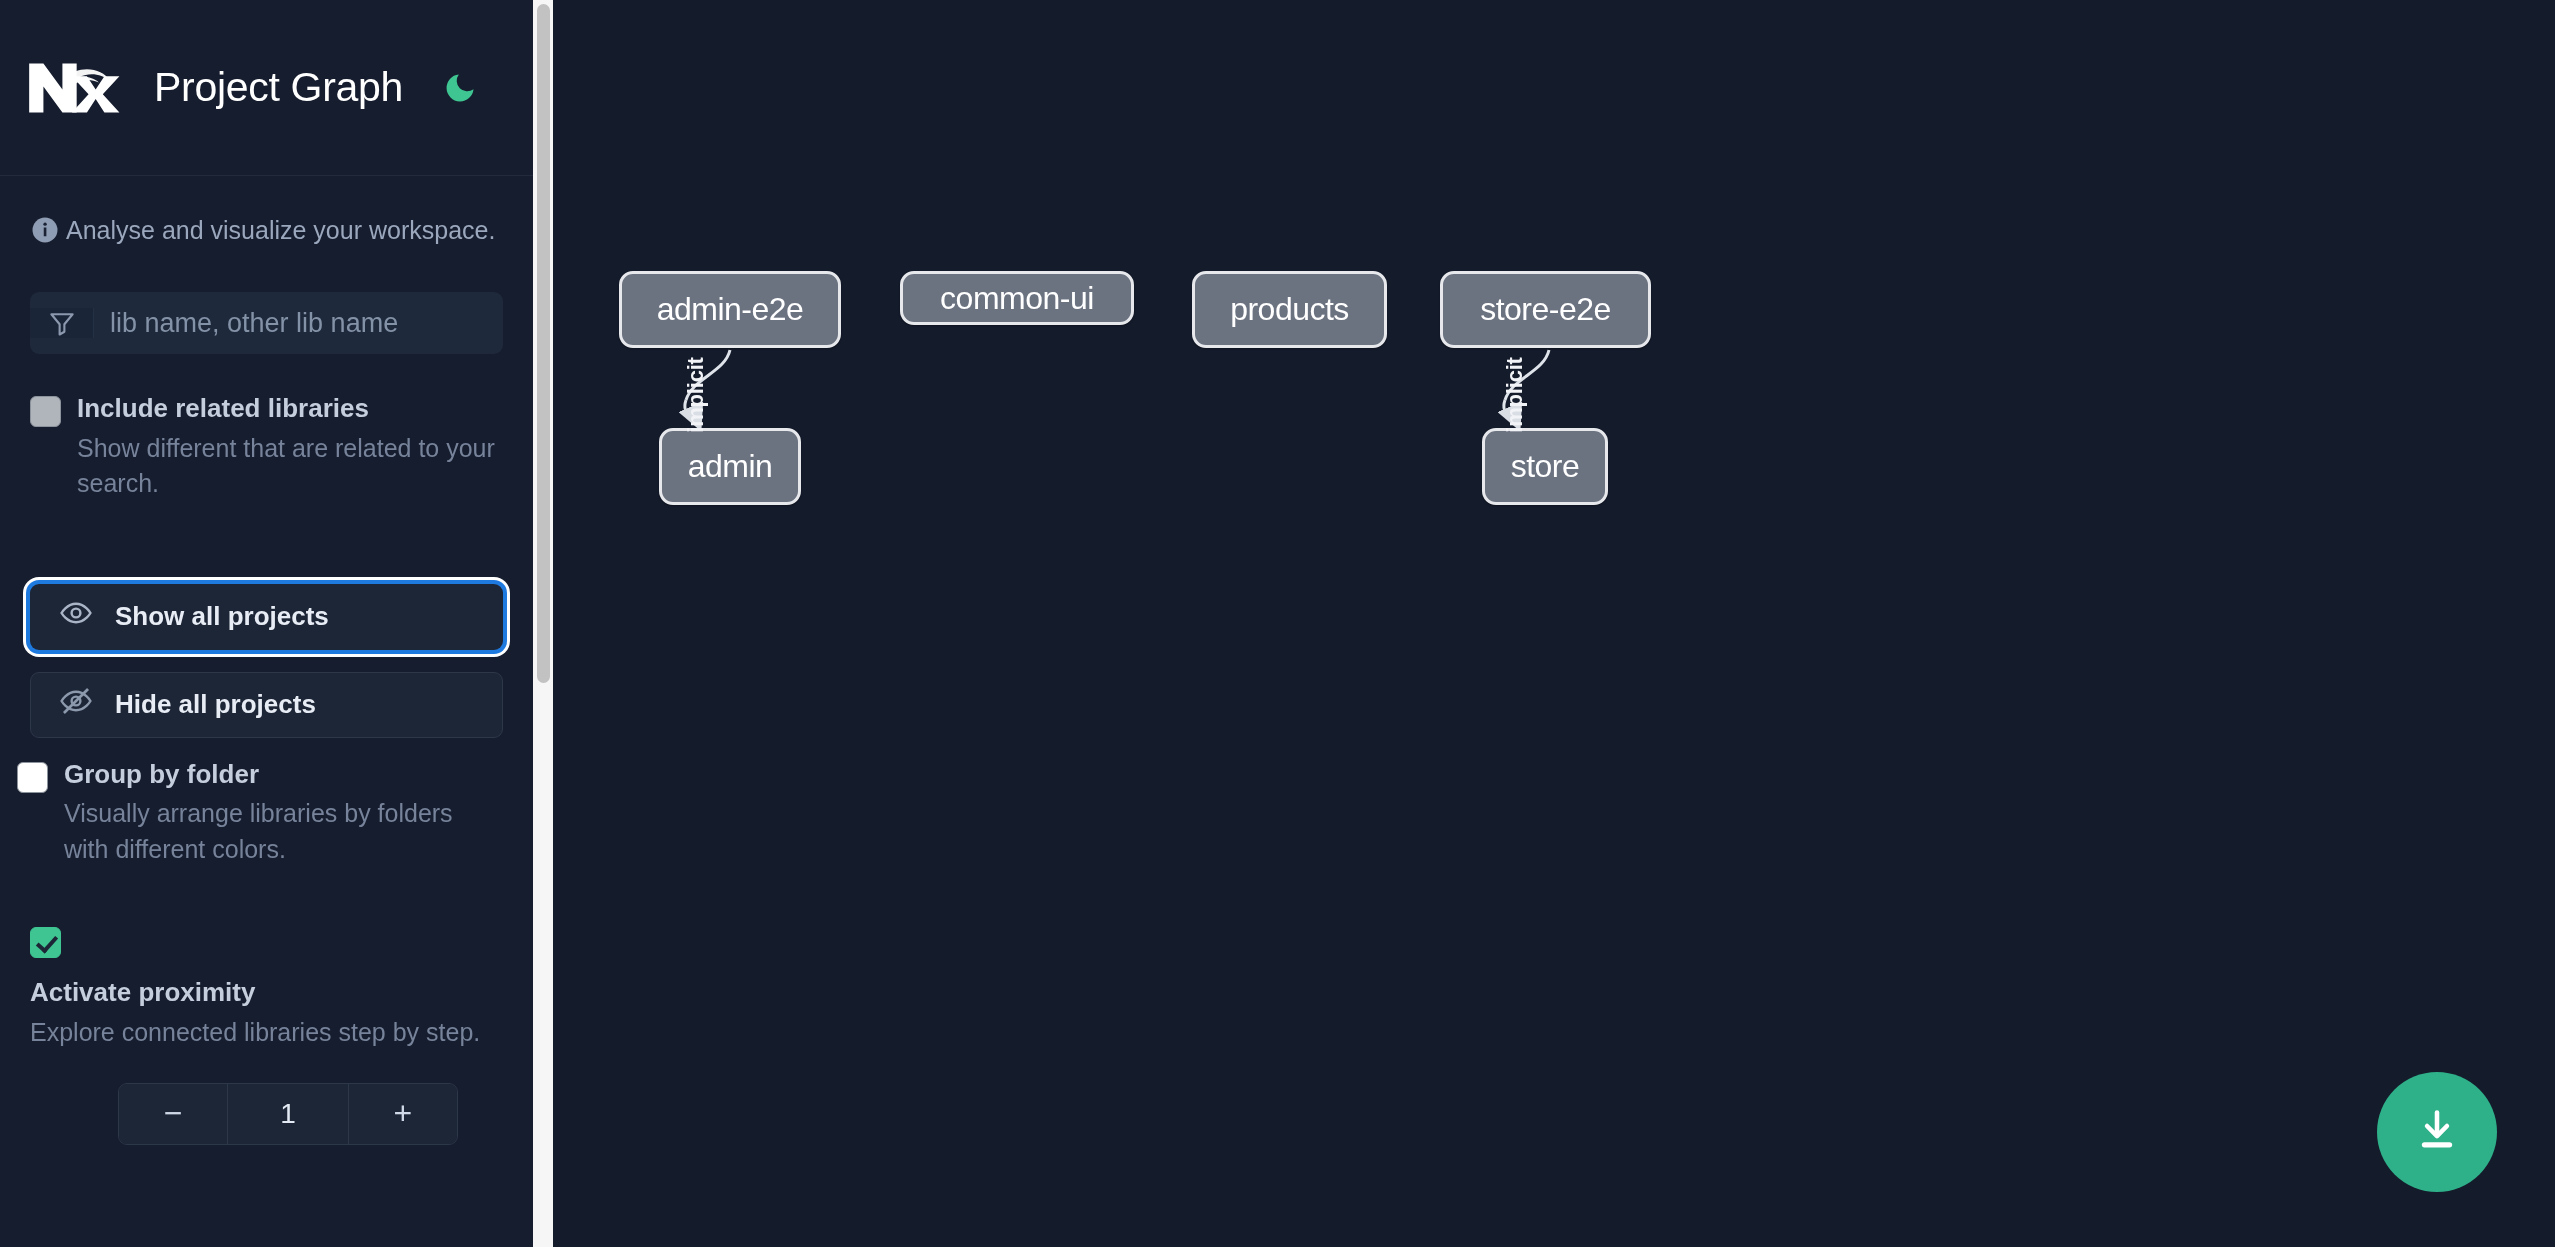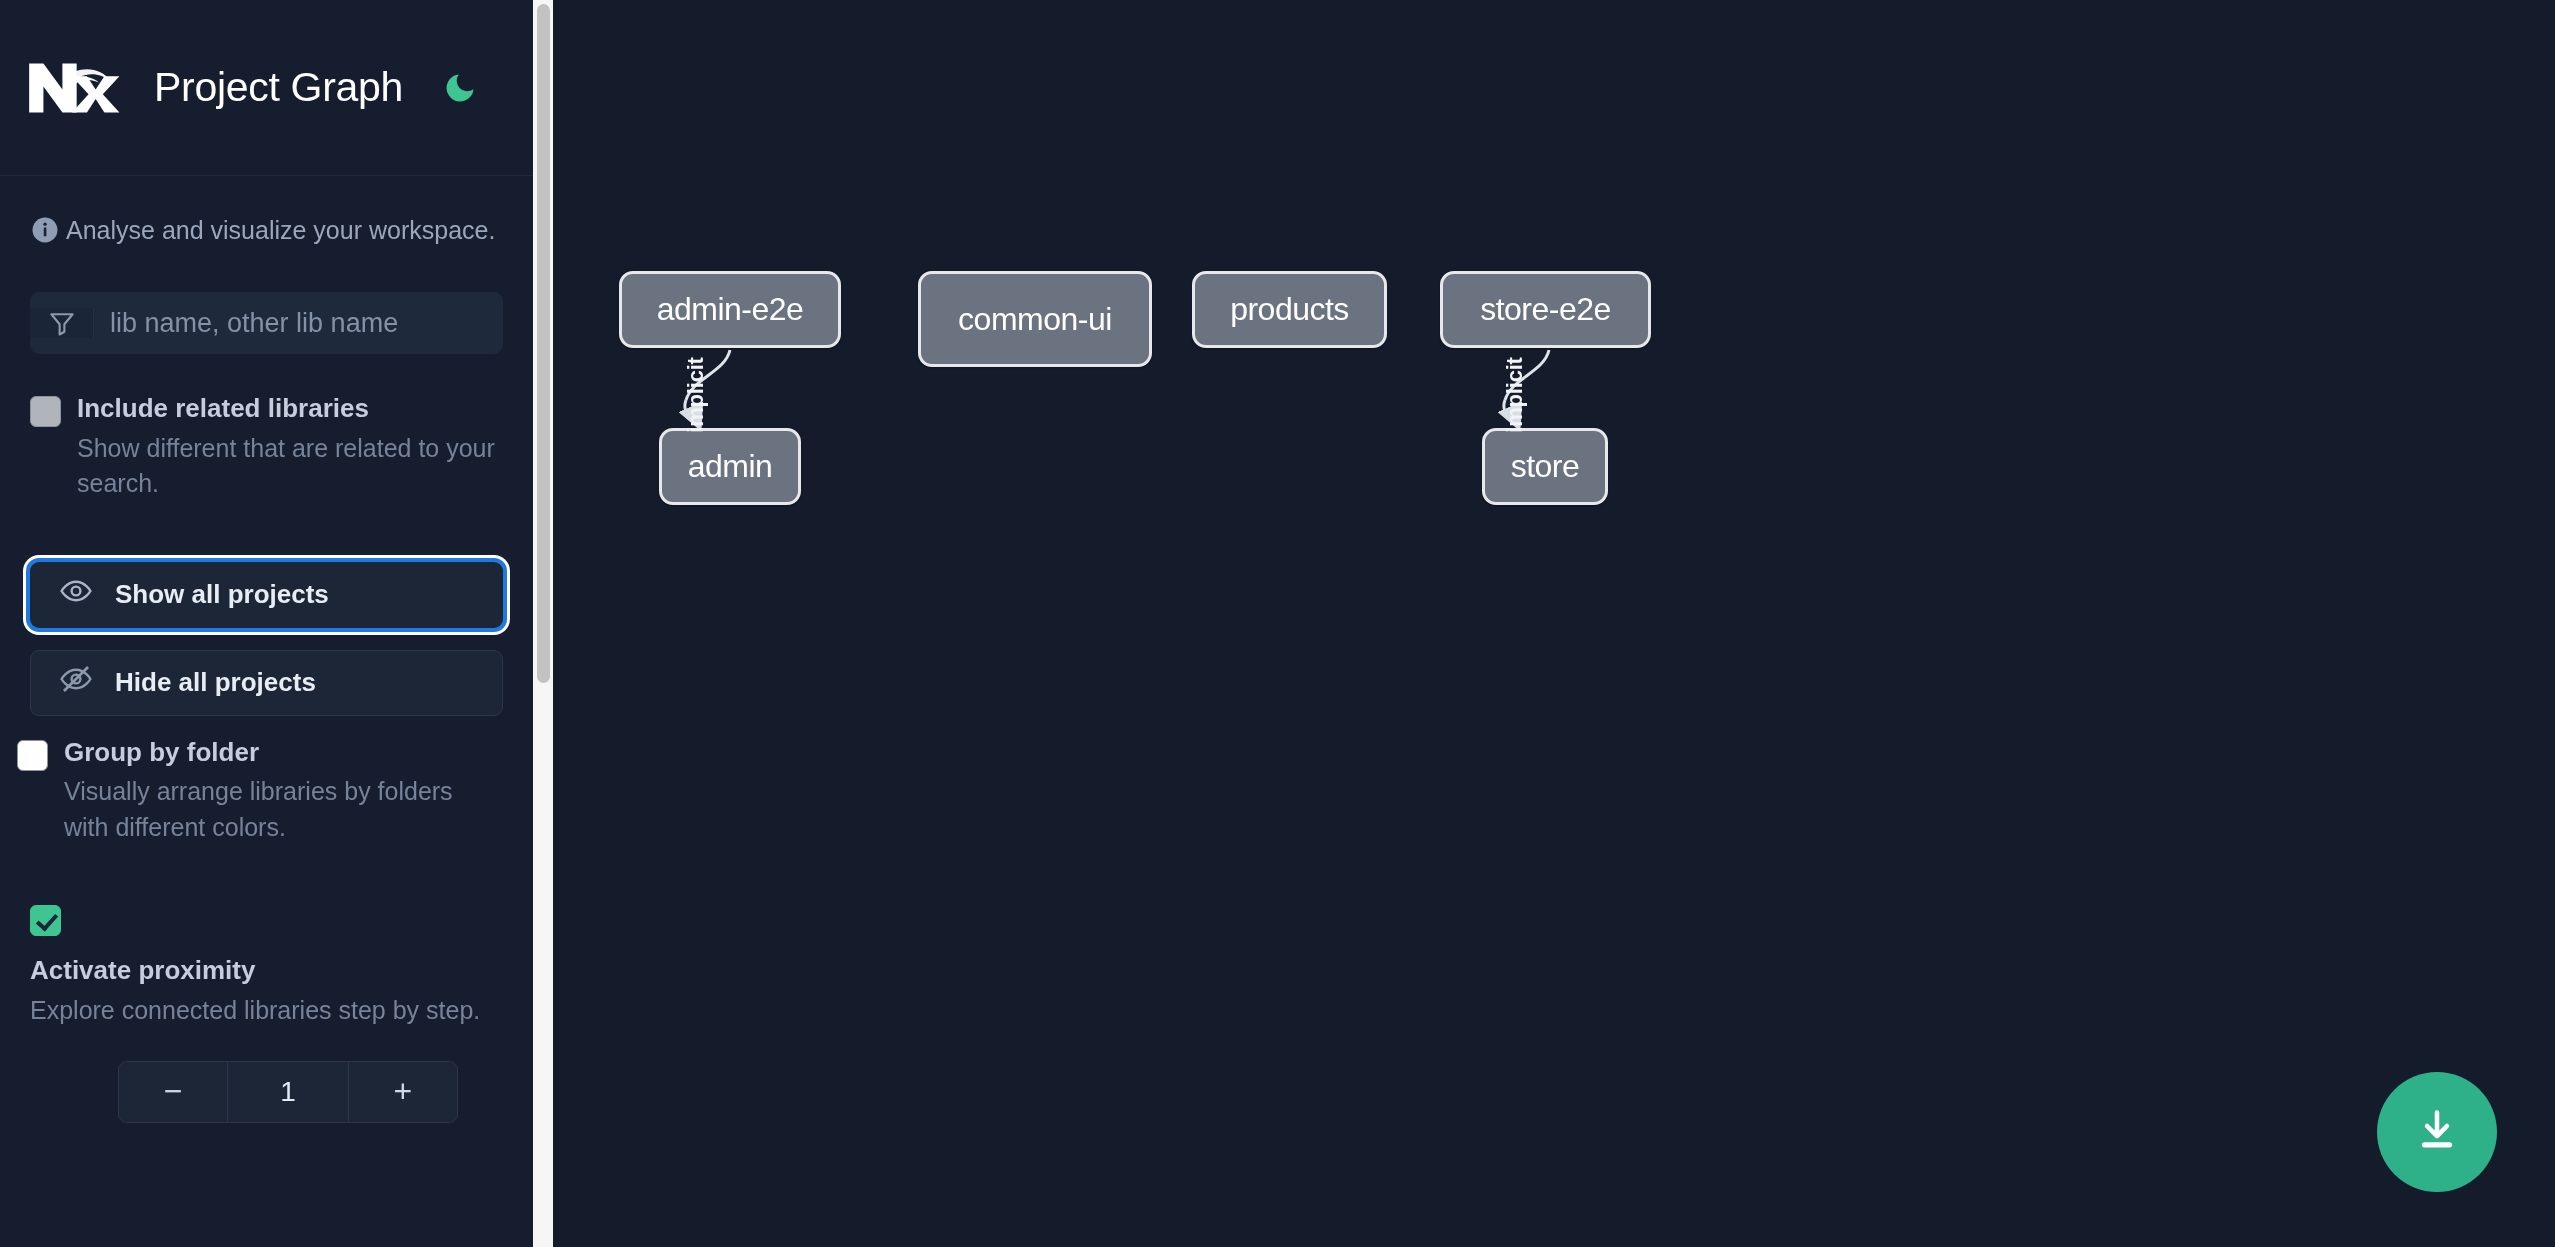--- a/index.html
+++ b/index.html
@@ -176,20 +176,21 @@
     border: 1px solid #2c3purple;
     border: 1px solid #2c3749;
     color: #e8edf5;
     font-size: 26px;
     font-weight: 700;
     cursor: pointer;
   }
   .btn.focused {
     border-color: transparent;
     box-shadow: 0 0 0 4px #1f7ae0, 0 0 0 7px #ffffff;
+    margin-top: 22px;
   }
   .btn-label { white-space: nowrap; }
   .spacer-22 { height: 22px; }
   .spacer-60 { height: 60px; }
 
   
   .stepper {
     display: flex;
     margin: 32px 0 0 118px;
     width: 340px;
@@ -413,21 +414,21 @@
       </defs>
 
       <path d="M177,350 C172,372 140,378 133,400" fill="none" stroke="#dfe3ea" stroke-width="3"></path>
       <path d="M133,400 C128,415 140,412 146,426" fill="none" stroke="#dfe3ea" stroke-width="3" marker-end="url(#arrow)"></path>
 
       <path d="M996,350 C991,372 959,378 952,400" fill="none" stroke="#dfe3ea" stroke-width="3"></path>
       <path d="M952,400 C947,415 959,412 965,426" fill="none" stroke="#dfe3ea" stroke-width="3" marker-end="url(#arrow)"></path>
     </svg>
 
     <div class="node" style="left:66px; top:271px; width:222px; height:77px;">admin-e2e</div>
-    <div class="node" style="left:365px; top:271px; width:234px; height:96px;">common-ui</div>
+    <div class="node" style="left:347px; top:271px; width:234px; height:54px;">common-ui</div>
     <div class="node" style="left:639px; top:271px; width:195px; height:77px;">products</div>
     <div class="node" style="left:887px; top:271px; width:211px; height:77px;">store-e2e</div>
     <div class="node" style="left:106px; top:428px; width:142px; height:77px;text-align:right;">admin</div>
     <div class="node" style="left:929px; top:428px; width:126px; height:77px;">store</div>
 
     <div class="edge-label" style="left:105px; top:382px;">implicit</div>
     <div class="edge-label" style="left:924px; top:382px;">implicit</div>
 
     <button class="fab">
       <span>

